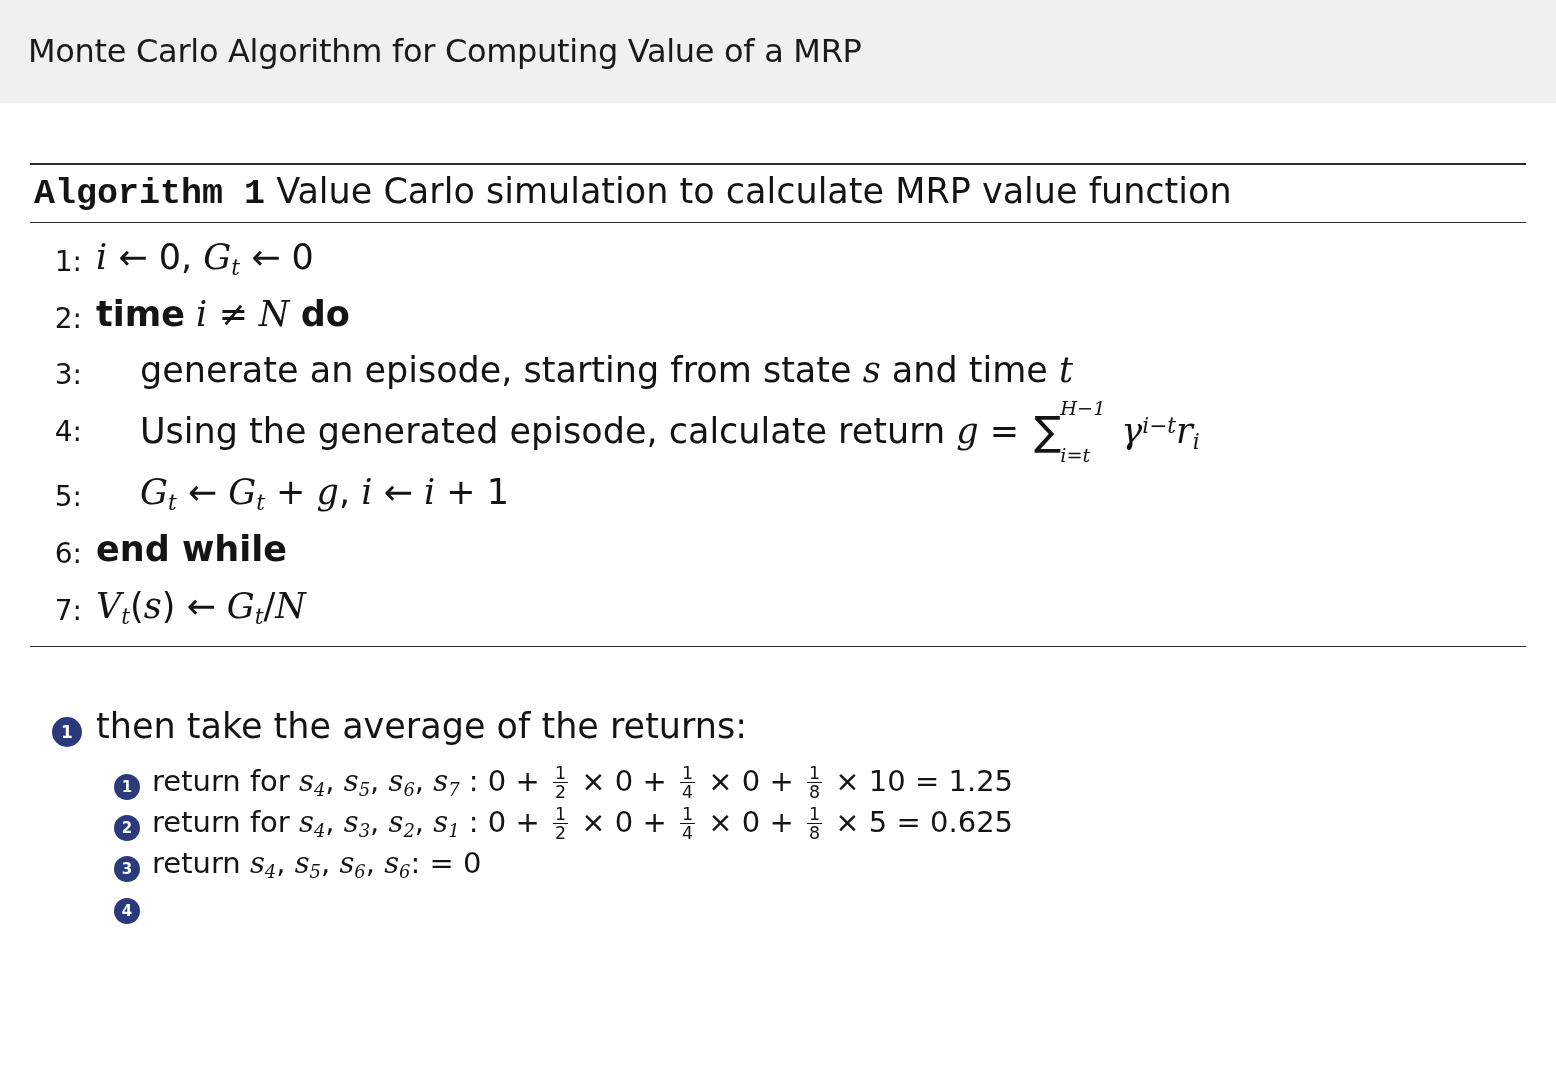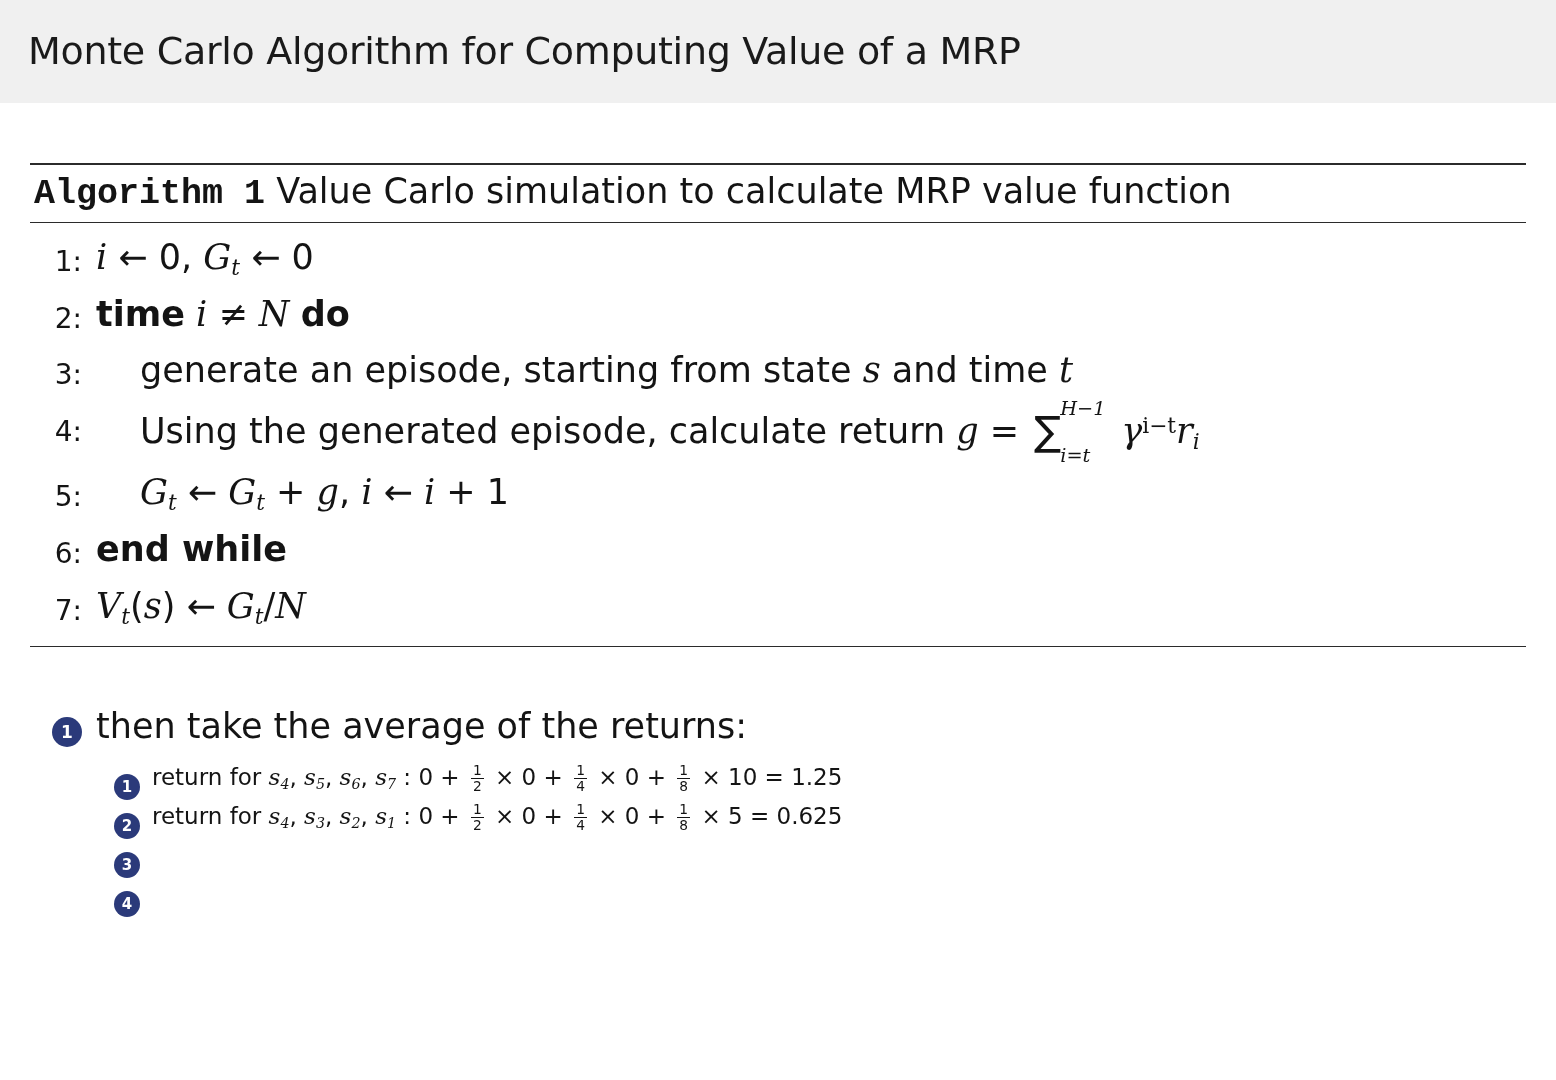--- a/index.html
+++ b/index.html
@@ -19,21 +19,21 @@
   .title-bar {
     background: #f0f0f0;
     width: 100%;
     height: 103px;
     display: flex;
     align-items: center;
     box-sizing: border-box;
     padding: 0 28px;
   }
   .title-bar .slide-title {
-    font-size: 38px;
+    font-size: 32px;
     font-weight: 400;
     letter-spacing: -0.3px;
     color: #1a1a1a;
     line-height: 1.1;
   }
 
   
   .algo-wrap {
     margin: 60px 30px 0 30px;
     width: 1496px;
@@ -83,20 +83,21 @@
   .bd { font-weight: bold; }
   sub.s {
     font-size: 0.62em;
     vertical-align: -0.28em;
     font-style: italic;
     font-family: "DejaVu Serif", serif;
   }
   sup.s {
     font-size: 0.62em;
     vertical-align: 0.45em;
+    font-style: italic;
     font-family: "DejaVu Serif", serif;
     margin-top: 12px;
   }
   .sum {
     display: inline-block;
     position: relative;
     font-size: 1.15em;
     vertical-align: -0.06em;
     margin: 0 2px 0 4px;
   }
@@ -157,21 +158,21 @@
     line-height: 1.36;
   }
   .sub-list {
     margin: 10px 0 0 62px;
   }
   .sub-row {
     display: flex;
     align-items: flex-start;
   }
   .sub-text {
-    font-size: 23px;
+    font-size: 29px;
     line-height: 1.40;
     white-space: nowrap;
   }
   
   .frac {
     display: inline-block;
     vertical-align: -0.42em;
     text-align: center;
     font-size: 0.60em;
     line-height: 1.04;
@@ -281,20 +282,23 @@
       <div class="sub-text">
         return for <span class="it">s</span><sub class="s">4</sub>, <span class="it">s</span><sub class="s">3</sub>, <span class="it">s</span><sub class="s">2</sub>, <span class="it">s</span><sub class="s">1</sub> : 0 +
         <span class="frac"><span class="num">1</span><span class="den">2</span></span> × 0 +
         <span class="frac"><span class="num">1</span><span class="den">4</span></span> × 0 +
         <span class="frac"><span class="num">1</span><span class="den">8</span></span> × 5 = 0.625
       </div>
     </div>
 
     <div class="sub-row">
       <div class="badge small">3</div>
+      <div class="sub-text">
+        return <span class="it">s</span><sub class="s">4</sub>, <span class="it">s</span><sub class="s">5</sub>, <span class="it">s</span><sub class="s">6</sub>, <span class="it">s</span><sub class="s">6</sub>: = 0
+      </div>
     </div>
 
     <div class="sub-row">
       <div class="badge small">4</div>
     </div>
 
   </div>
 </div>
 
 </body></html>

